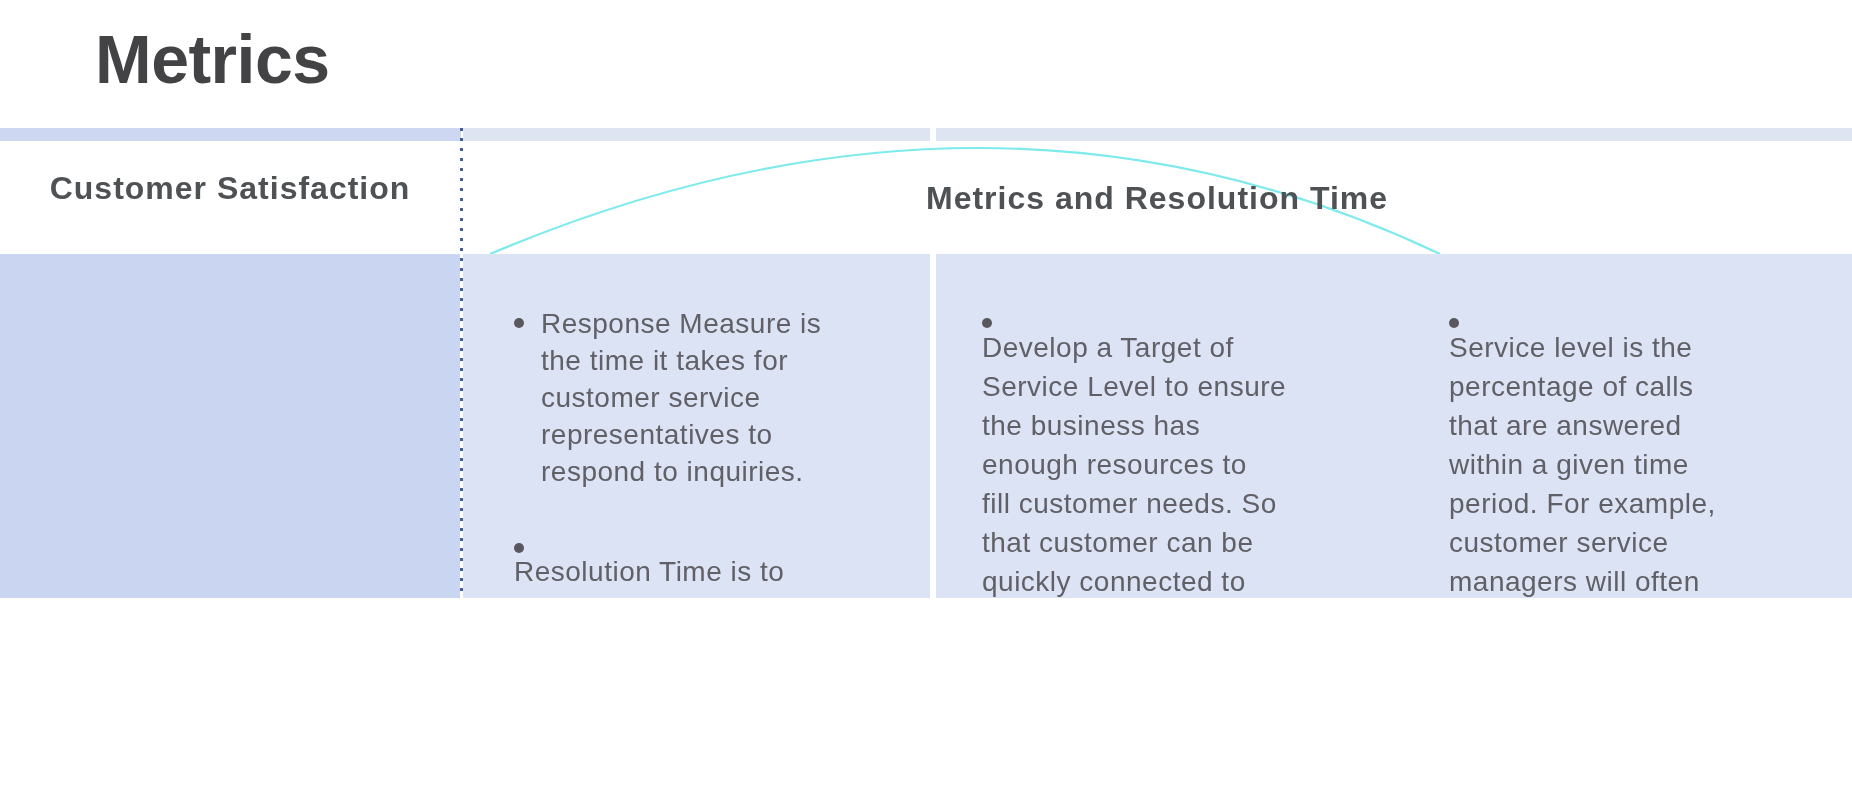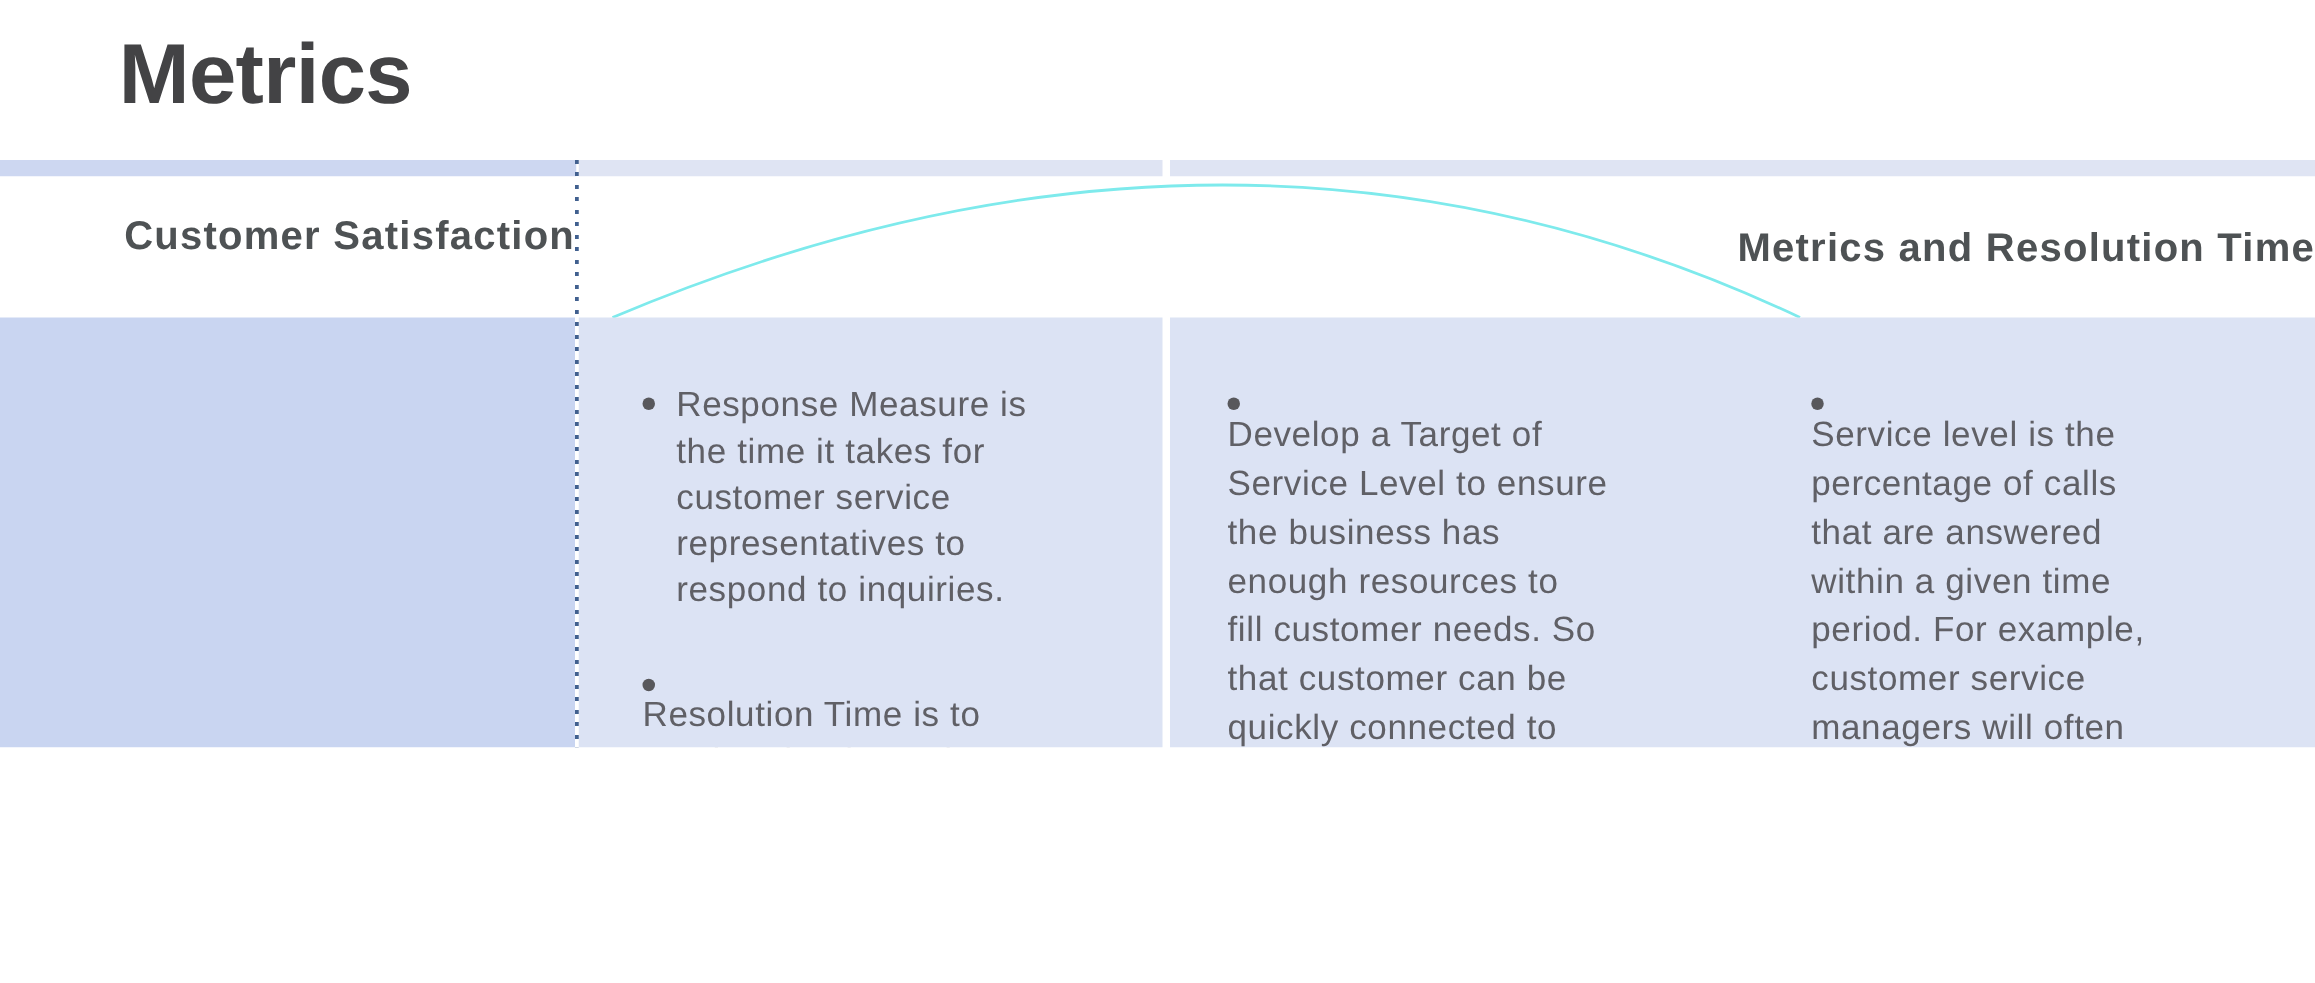--- a/index.html
+++ b/index.html
@@ -20,21 +20,21 @@
   
   .dotted-divider{
     position:absolute;left:460px;top:128px;width:3px;height:658px;
     background:repeating-linear-gradient(to bottom,#41608f 0 3px,transparent 3px 10px);
   }
   
   .arc-svg{position:absolute;left:380px;top:112px;width:1090px;height:145px;pointer-events:none;}
   
   .col-header{
     position:absolute;font-size:32px;font-weight:700;color:#4e5254;
-    letter-spacing:1px;line-height:1;text-align:right;
+    letter-spacing:1px;line-height:1;text-align:center;
   }
   .col-header.cs{left:0;top:172px;width:460px;}
   .col-header.rrt{left:462px;top:182px;width:1390px;}
   
   .colbg{position:absolute;top:254px;height:532px;}
   .colbg.c1{left:0;width:460px;background:#c9d5f1;}
   .colbg.c2{left:463px;width:467px;background:#dce3f4;}
   .colbg.c34{left:936px;width:916px;background:#dce3f4;}
   
   .blist{position:absolute;top:305px;margin:0;padding:0;list-style:none;}

